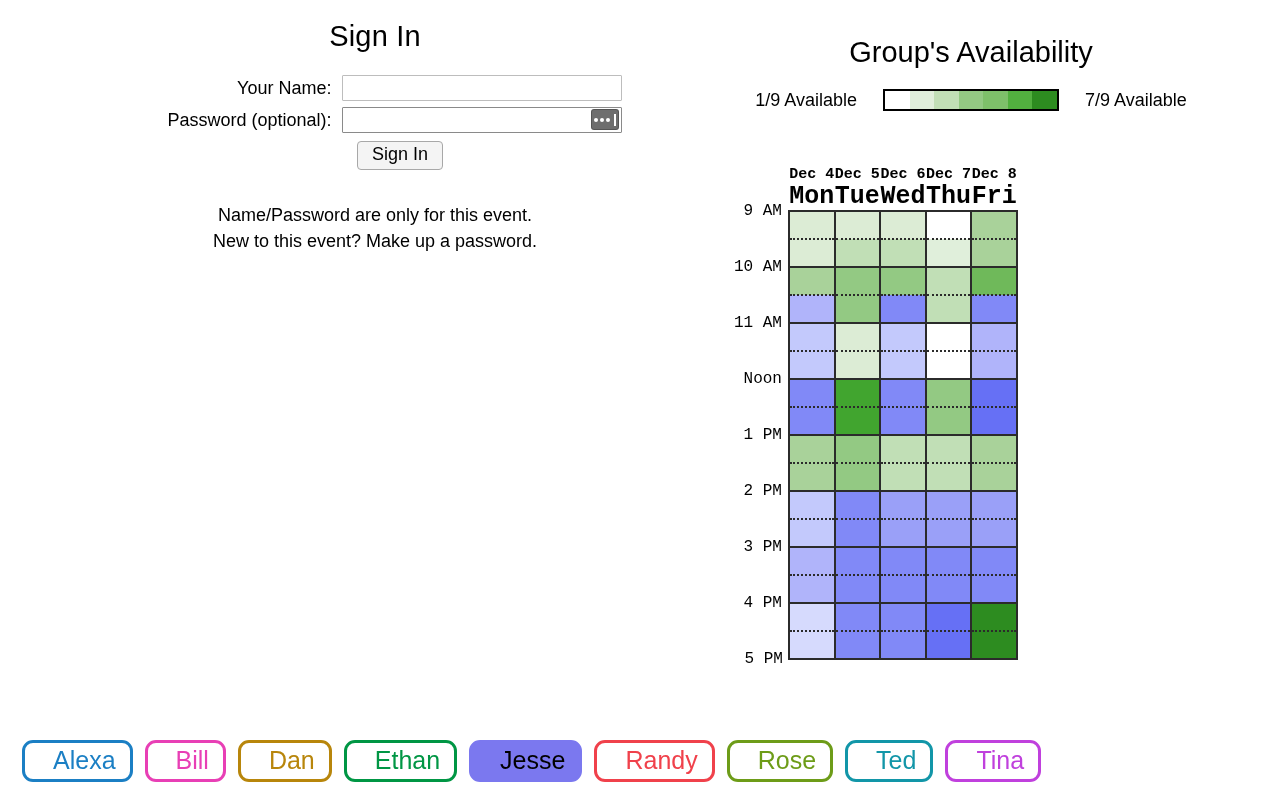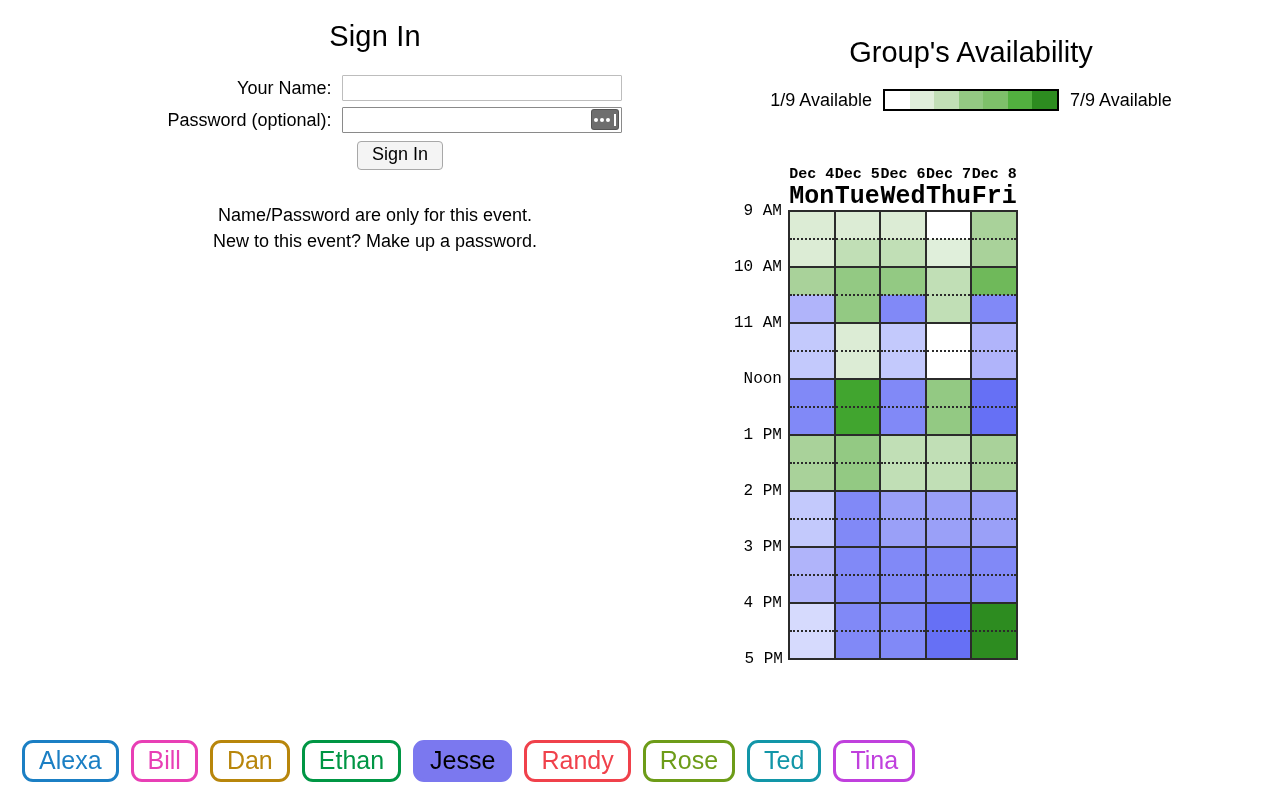--- a/index.html
+++ b/index.html
@@ -150,21 +150,21 @@
     margin: 20px 0 0 0;
     padding-right: 38px;
   }
 
   #legend-row {
     display: flex;
     align-items: center;
     justify-content: center;
     margin-top: 20px;
     padding-right: 38px;
-    gap: 11px;
+    gap: 26px;
   }
 
   .legend-label {
     font-size: 18px;
     white-space: nowrap;
   }
 
   #legend-bar {
     display: flex;
     width: 176px;
@@ -259,21 +259,21 @@
     left: 22px;
     bottom: 18px;
     display: flex;
     align-items: center;
     gap: 12px;
   }
 
   .name-badge {
     font-size: 25px;
     line-height: 26px;
-    padding: 4px 14px 6px 14px;
+    padding: 4px 14px 6px 28px;
     border-radius: 11px;
     border: 3px solid #000;
     background: #ffffff;
     white-space: nowrap;
     cursor: pointer;
     font-family: "Liberation Sans", sans-serif;
   }
   .name-badge.selected {
     border-color: transparent;
     color: #ffffff;

